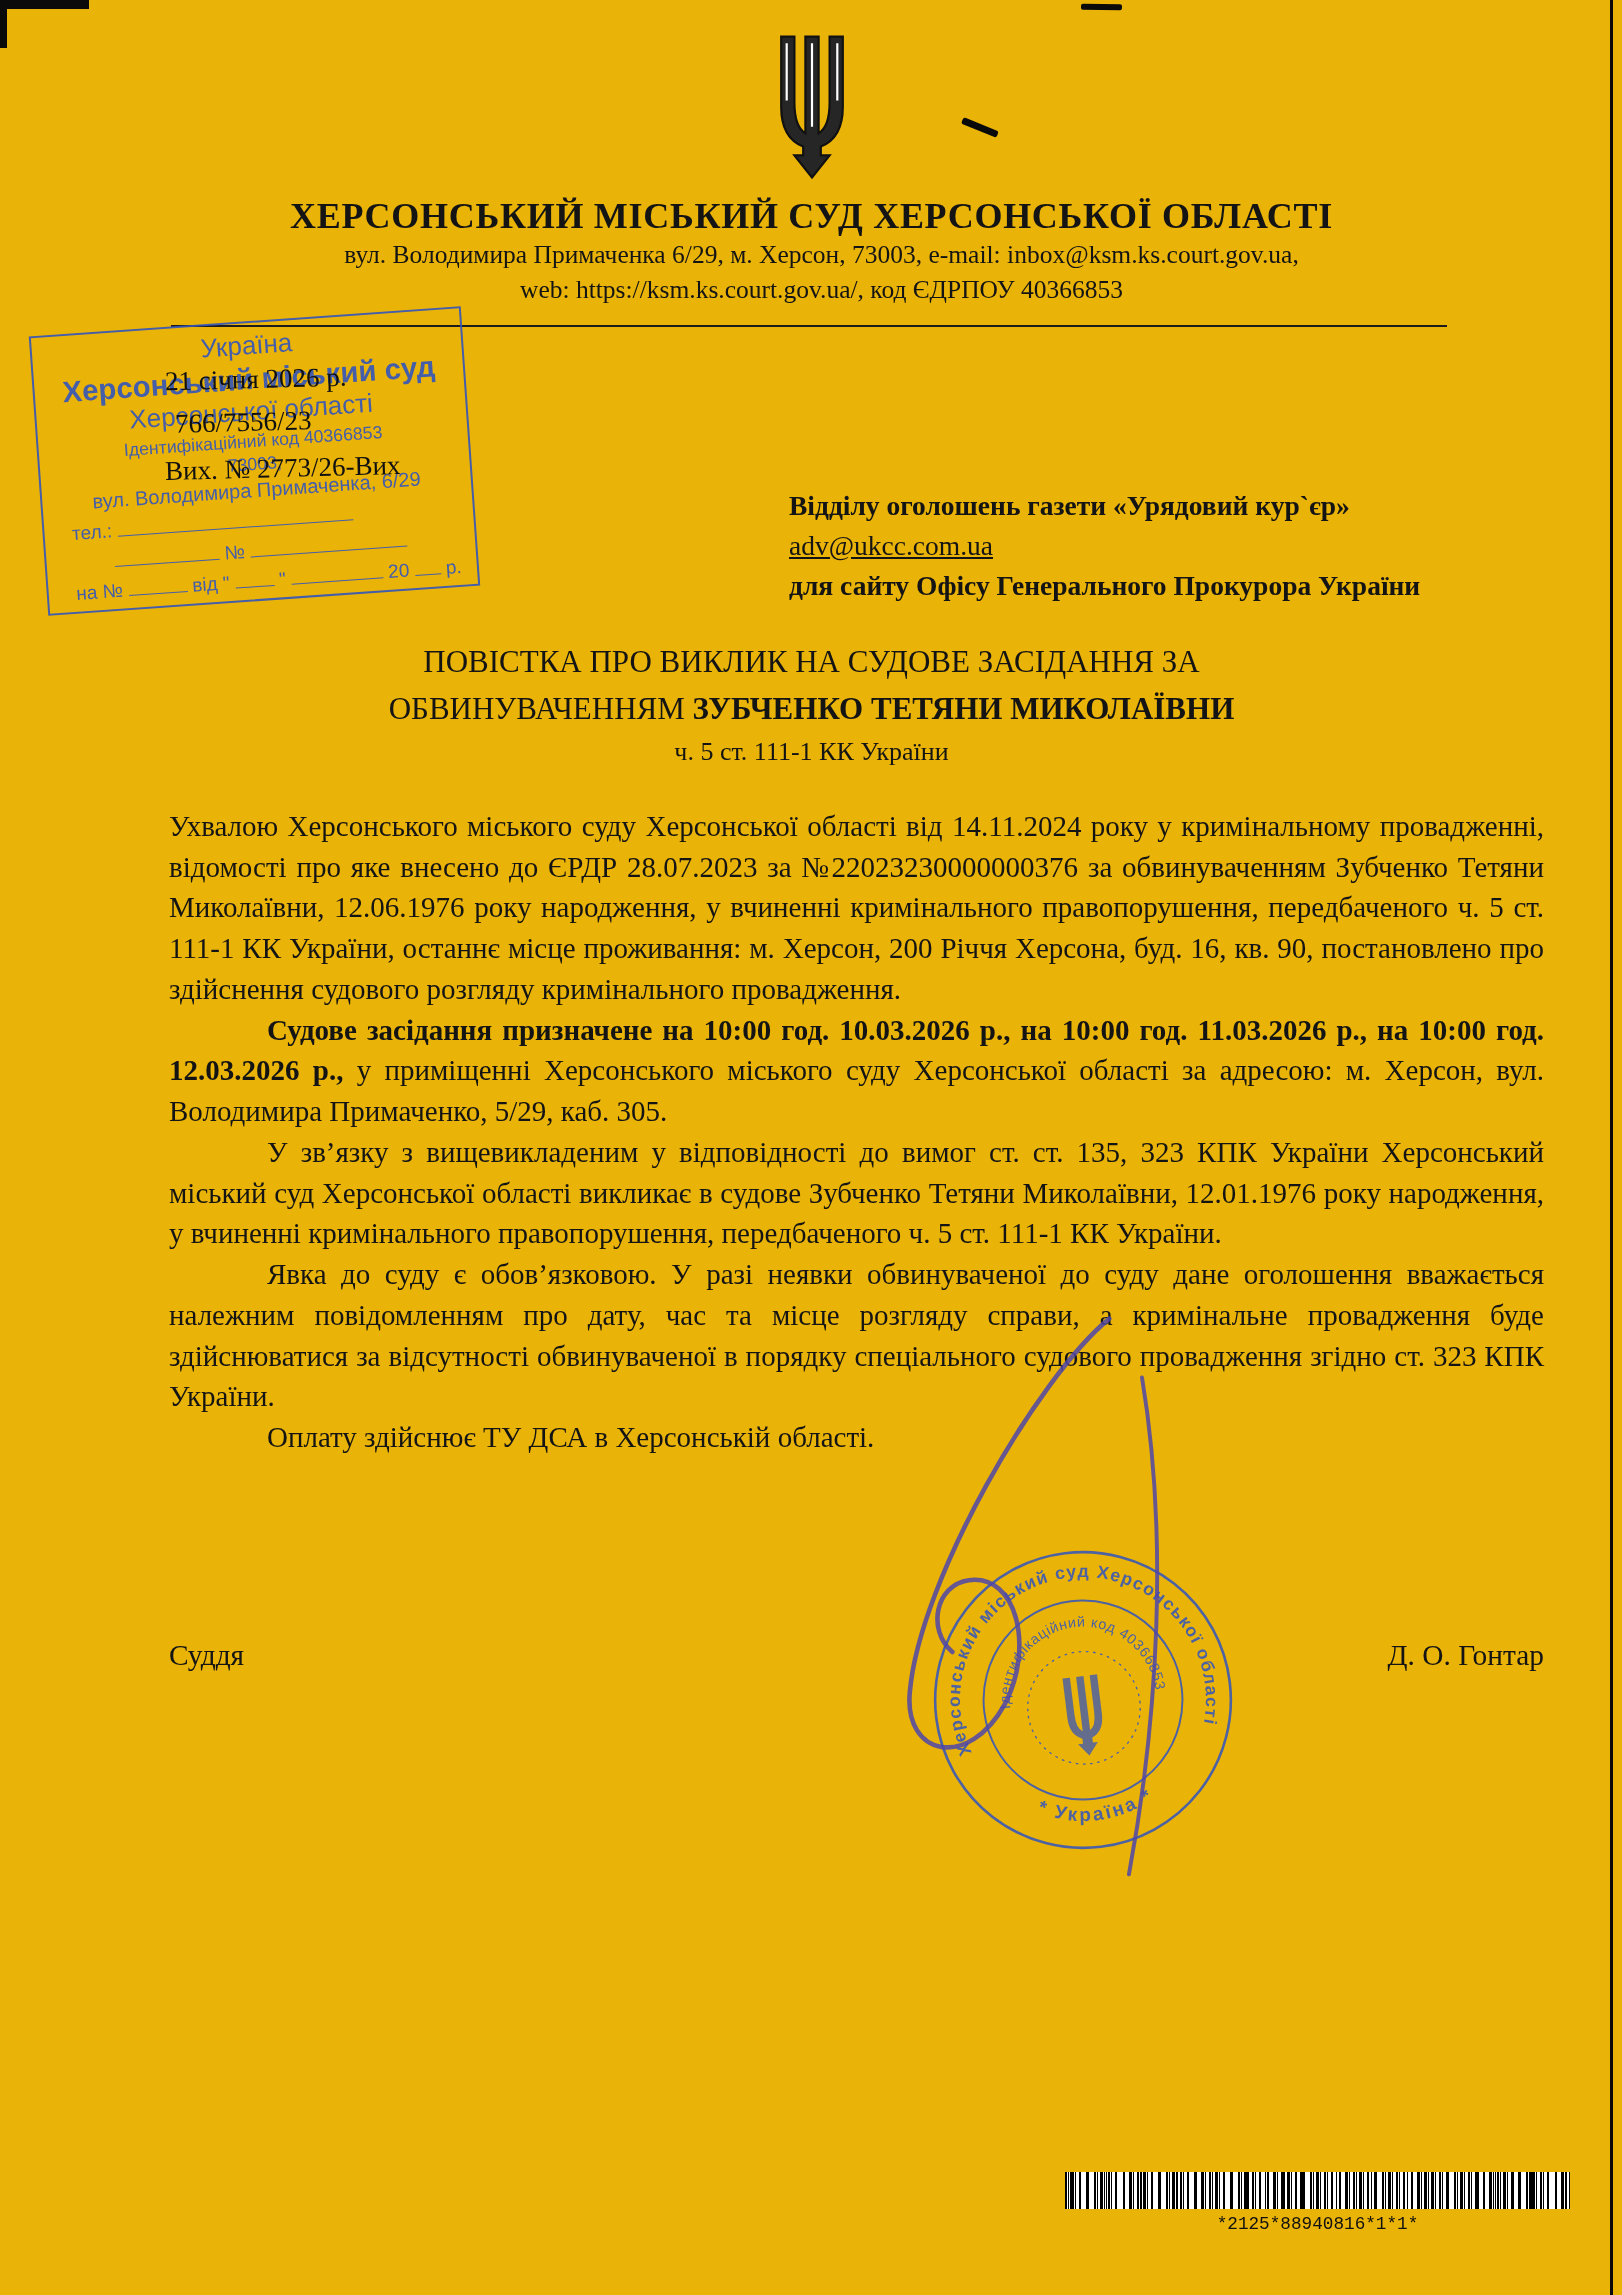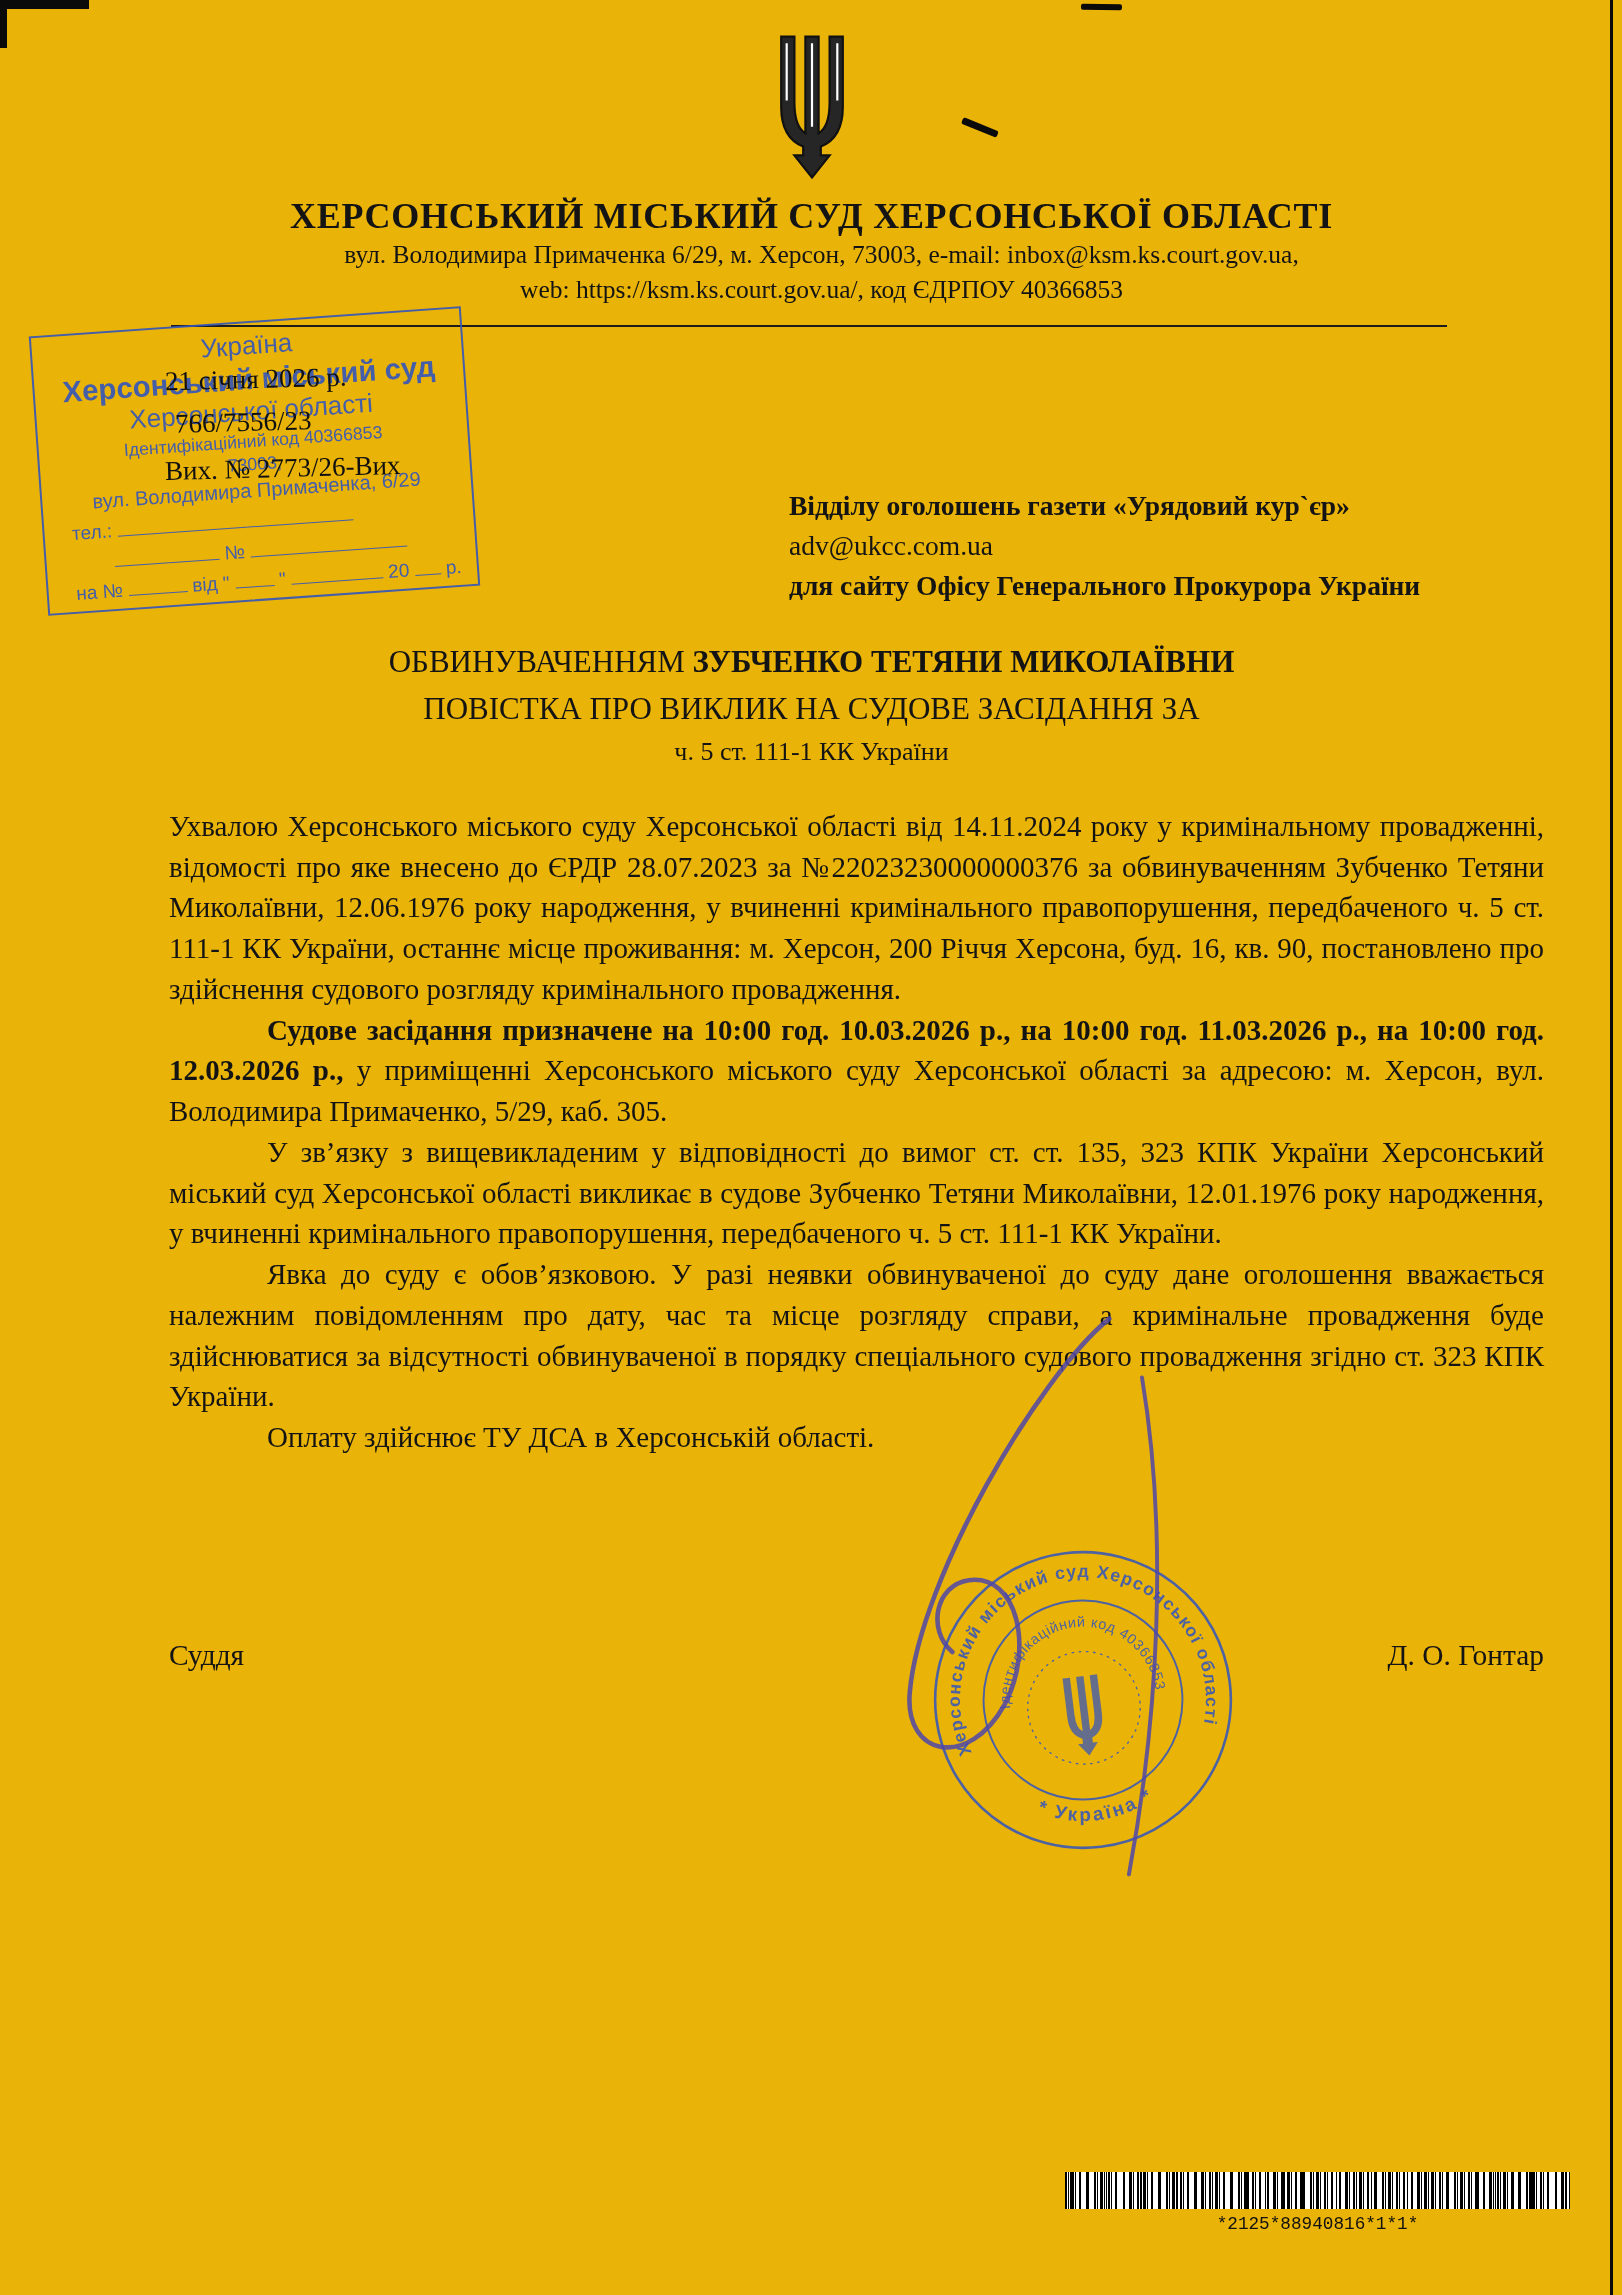--- a/index.html
+++ b/index.html
@@ -54,21 +54,21 @@
 
   
   .outgoing{position:absolute;z-index:6;font-size:27px;color:#101010;transform:rotate(-1.5deg);white-space:nowrap;}
   .out-date{left:165px;top:364px;}
   .out-case{left:175px;top:407px;}
   .out-num{left:165px;top:453px;}
 
   
   .recipient{position:absolute;left:789px;top:486px;width:779px;font-size:27.5px;line-height:1.45;}
   .recipient .bold{font-weight:bold;}
-  .recipient .email{}
+  .recipient .email{text-decoration:underline;}
 
   
   .doc-title{position:absolute;left:123px;top:638px;width:1377px;text-align:center;font-size:31px;line-height:1.52;}
   .doc-title .name{font-weight:bold;}
   .doc-title .law{font-size:26px;}
 
   
   .body-text{position:absolute;left:169px;top:806px;width:1375px;font-size:29px;line-height:1.405;text-align:justify;}
   .body-text p{margin:0;}
   .body-text p.indent{text-indent:98px;}
@@ -155,24 +155,24 @@
   <div class="outgoing out-case">766/7556/23</div>
   <div class="outgoing out-num">Вих. № 2773/26-Вих</div>
 
   <div class="recipient">
     <div class="bold">Відділу оголошень газети «Урядовий кур`єр»</div>
     <div class="email">adv@ukcc.com.ua</div>
     <div class="bold">для сайту Офісу Генерального Прокурора України</div>
   </div>
 
   <div class="doc-title">
+    <div>ПОВІСТКА ПРО ВИКЛИК НА СУДОВЕ ЗАСІДАННЯ ЗА</div>
     <div>
       <span>ОБВИНУВАЧЕННЯМ </span><span class="name">ЗУБЧЕНКО ТЕТЯНИ МИКОЛАЇВНИ</span>
     </div>
-    <div>ПОВІСТКА ПРО ВИКЛИК НА СУДОВЕ ЗАСІДАННЯ ЗА</div>
     <div class="law">ч. 5 ст. 111-1 КК України</div>
   </div>
 
   <div class="body-text">
     <p>Ухвалою Херсонського міського суду Херсонської області від 14.11.2024 року у кримінальному провадженні, відомості про яке внесено до ЄРДР 28.07.2023 за №22023230000000376 за обвинуваченням Зубченко Тетяни Миколаївни, 12.06.1976 року народження, у вчиненні кримінального правопорушення, передбаченого ч. 5 ст. 111-1 КК України, останнє місце проживання: м. Херсон, 200 Річчя Херсона, буд. 16, кв. 90, постановлено про здійснення судового розгляду кримінального провадження.</p>
     <p class="indent">
       <span class="bold">Судове засідання призначене на 10:00 год. 10.03.2026 р., на 10:00 год. 11.03.2026 р., на 10:00 год. 12.03.2026 р.,</span><span> у приміщенні Херсонського міського суду Херсонської області за адресою: м. Херсон, вул. Володимира Примаченко, 5/29, каб. 305.</span>
     </p>
     <p class="indent">У зв’язку з вищевикладеним у відповідності до вимог ст. ст. 135, 323 КПК України Херсонський міський суд Херсонської області викликає в судове Зубченко Тетяни Миколаївни, 12.01.1976 року народження, у вчиненні кримінального правопорушення, передбаченого ч. 5 ст. 111-1 КК України.</p>
     <p class="indent">Явка до суду є обов’язковою. У разі неявки обвинуваченої до суду дане оголошення вважається належним повідомленням про дату, час та місце розгляду справи, а кримінальне провадження буде здійснюватися за відсутності обвинуваченої в порядку спеціального судового провадження згідно ст. 323 КПК України.</p>

